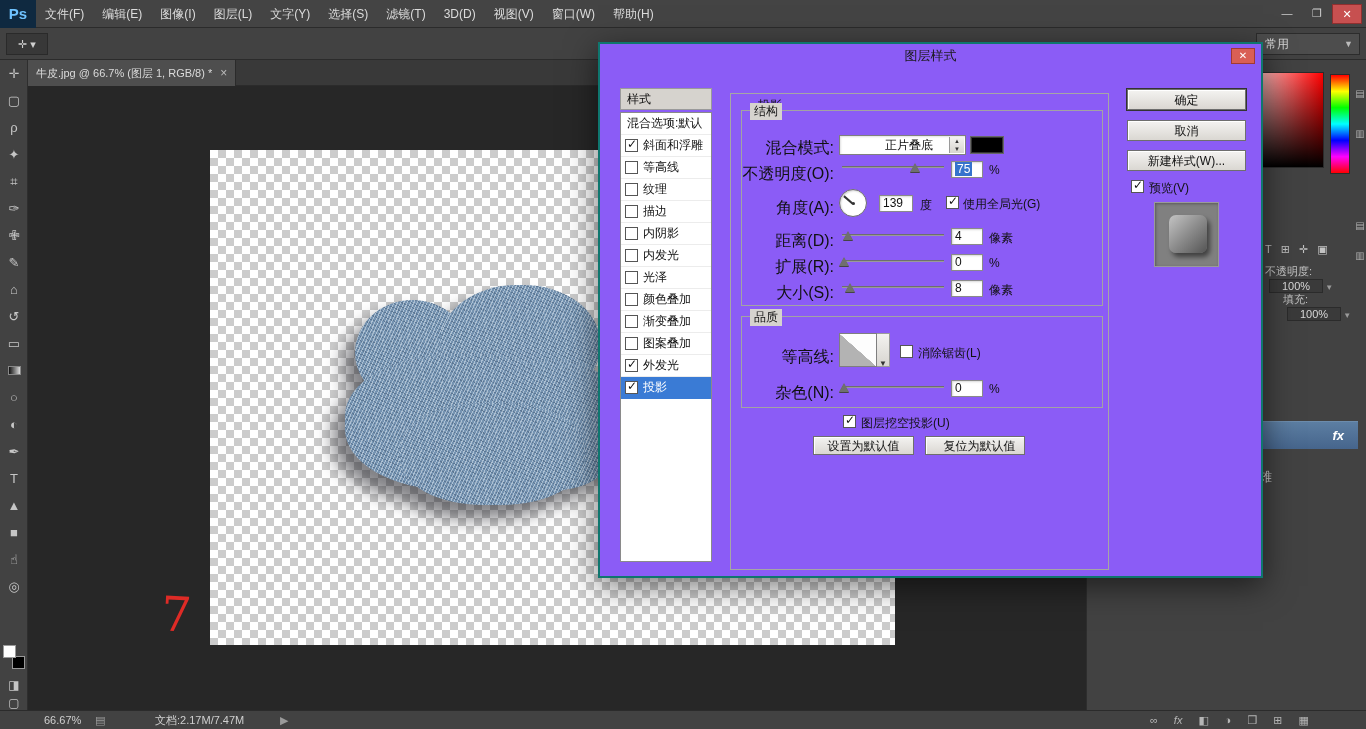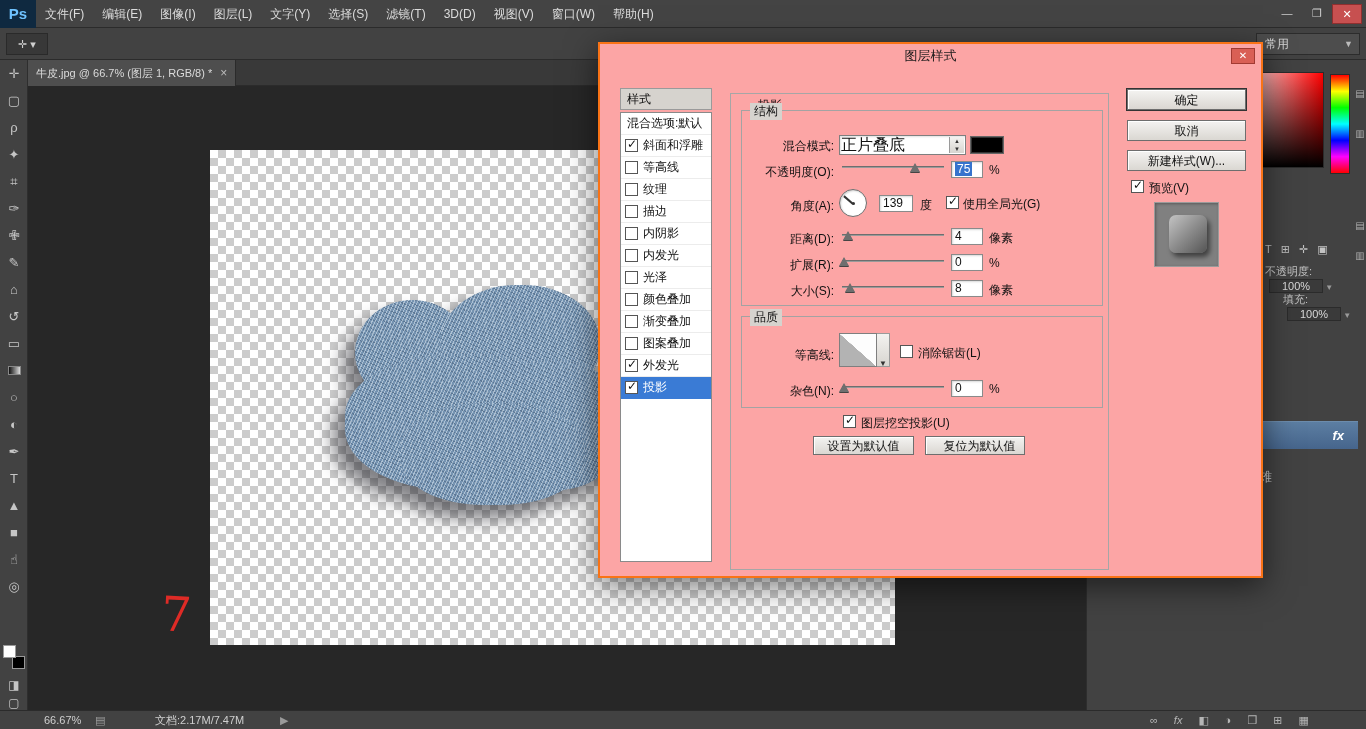--- a/index.html
+++ b/index.html
@@ -71,43 +71,43 @@
   .fxrow{position:absolute;left:150px;top:361px;width:121px;height:28px;background:linear-gradient(#5c7ea2,#46658c);border-top:1px solid #6c8cac;display:flex;align-items:center;justify-content:flex-end;padding-right:14px;}
   .fx-badge{color:#fff;font-size:13px;font-style:italic;font-weight:bold;}
   .layer-frag{position:absolute;left:172px;top:408px;color:#cccccc;font-size:13px;}
 
   
   .statusbar{left:0;top:710px;width:1366px;height:19px;background:#424242;border-top:1px solid #2b2b2b;color:#cfcfcf;font-size:11px;}
   .sb{position:absolute;top:0;line-height:18px;}
   .sb-icons{position:absolute;top:0;left:1150px;display:flex;gap:16px;line-height:18px;color:#b5b5b5;font-size:11px;}
 
   
-  .dialog{left:598px;top:42px;width:665px;height:536px;background:#fca5a5;border:2px solid #f97316;box-shadow:0 8px 30px rgba(0,0,0,.55);z-index:100;color:#111;}
+  .dialog{left:598px;top:42px;width:665px;height:536px;background:#8b5cf6;border:2px solid #0f766e;box-shadow:0 8px 30px rgba(0,0,0,.55);z-index:100;color:#111;}
   .dlg-title{position:absolute;left:0;top:0;width:100%;height:24px;text-align:center;font-size:13px;line-height:24px;color:#1a1a1a;}
   .dlg-close{position:absolute;right:6px;top:4px;width:24px;height:16px;background:#d95f55;border:1px solid #a23a32;color:#fff;font-size:10px;line-height:14px;text-align:center;}
   .lbl{position:absolute;font-size:12px;color:#111;white-space:nowrap;}
-  .rlabel{position:absolute;font-size:12px;color:#111;text-align:right;white-space:nowrap;}
+  .rlabel{position:absolute;font-size:16px;color:#111;text-align:right;white-space:nowrap;}
 
   .styles-header{position:absolute;left:20px;top:44px;width:92px;height:22px;border:1px solid #9a9a9a;font-size:12px;line-height:20px;padding-left:6px;background:#d6d3ce;}
   .styles-list{position:absolute;left:20px;top:68px;width:92px;height:450px;background:#fff;border:1px solid #8a8a8a;overflow:hidden;}
   .style-row{height:22px;display:flex;align-items:center;gap:5px;padding-left:4px;font-size:12px;border-bottom:1px solid #ececec;color:#111;}
   .style-row.selected{background:#3a7bd5;color:#fff;border-bottom-color:#3a7bd5;}
   .style-row .slbl{white-space:nowrap;overflow:hidden;}
 
   .main-panel{position:absolute;left:130px;top:49px;width:379px;height:477px;border:1px solid #a6a6a6;}
   .group{position:absolute;border:1px solid #a3a3a3;}
   .glabel{position:absolute;top:-8px;left:8px;background:#d6d3ce;padding:0 4px;font-size:12px;}
 
   .cb{display:inline-block;width:13px;height:13px;background:#fff;border:1px solid #555;position:relative;vertical-align:middle;flex:0 0 13px;}
   .cb.checked::before{content:"✓";position:absolute;left:1px;top:-3px;font-size:12px;font-weight:bold;color:#111;}
   .cbx{position:absolute;width:13px;height:13px;background:#fff;border:1px solid #555;}
   .cbx.checked::before{content:"✓";position:absolute;left:1px;top:-3px;font-size:12px;font-weight:bold;color:#111;}
 
   .combo{position:absolute;background:#fff;border:1px solid #7f7f7f;box-shadow:inset 1px 1px 2px rgba(0,0,0,.12);}
-  .combo .txt{font-size:16px;line-height:18px;padding-left:1px;}
+  .combo .txt{font-size:12px;line-height:18px;padding-left:1px;margin-left:44px;}
   .combo .arr{position:absolute;right:1px;top:1px;bottom:1px;width:15px;background:linear-gradient(#f3f2f0,#d8d5d0);border-left:1px solid #9a9a9a;color:#333;text-align:center;}
   .combo .arr::before{content:"▲";display:block;font-size:6px;line-height:8px;}
   .combo .arr::after{content:"▼";display:block;font-size:6px;line-height:8px;}
 
   .swatch{position:absolute;background:#000;border:1px solid #666;box-shadow:inset 0 0 0 1px #333;}
 
   .slider{position:absolute;height:16px;}
   .slider .track{position:absolute;left:0;right:0;top:7px;height:2px;background:#9a9a9a;border-top:1px solid #6e6e6e;}
   .slider .thumb{position:absolute;top:4px;width:0;height:0;border-left:5px solid transparent;border-right:5px solid transparent;border-bottom:9px solid #6f6f6f;transform:translateX(-5px);filter:drop-shadow(0 1px 0 #444);}
 

